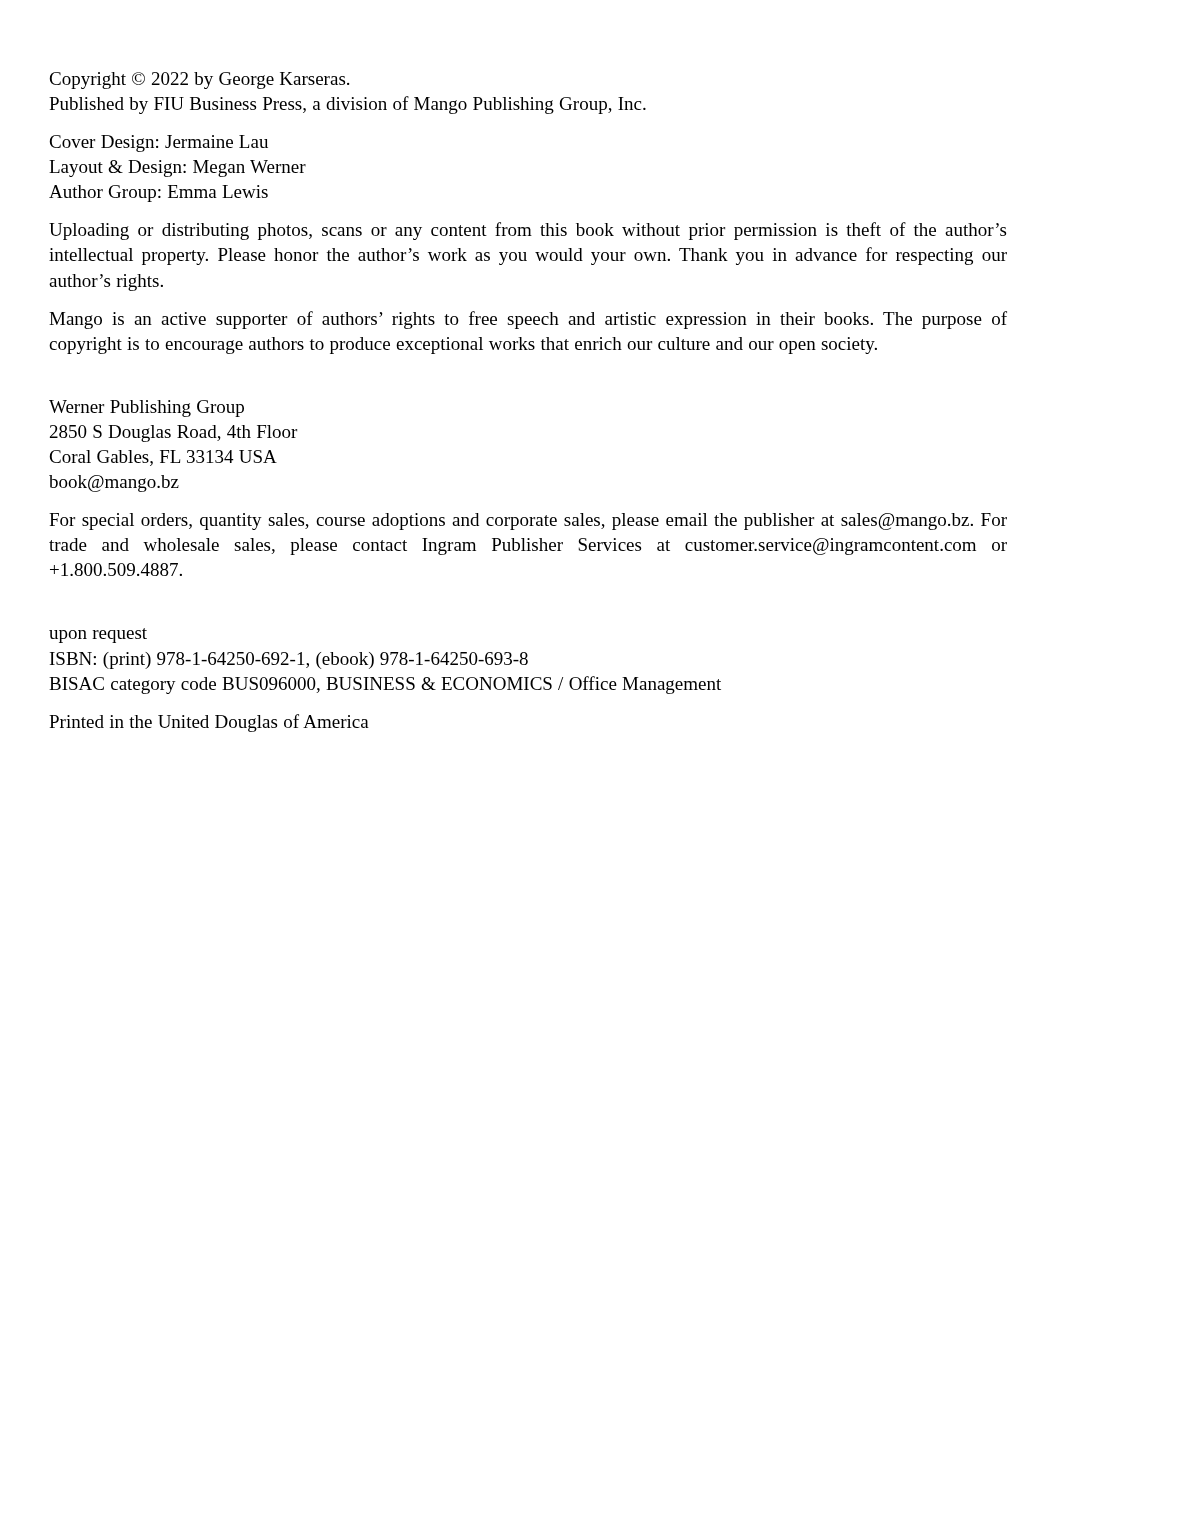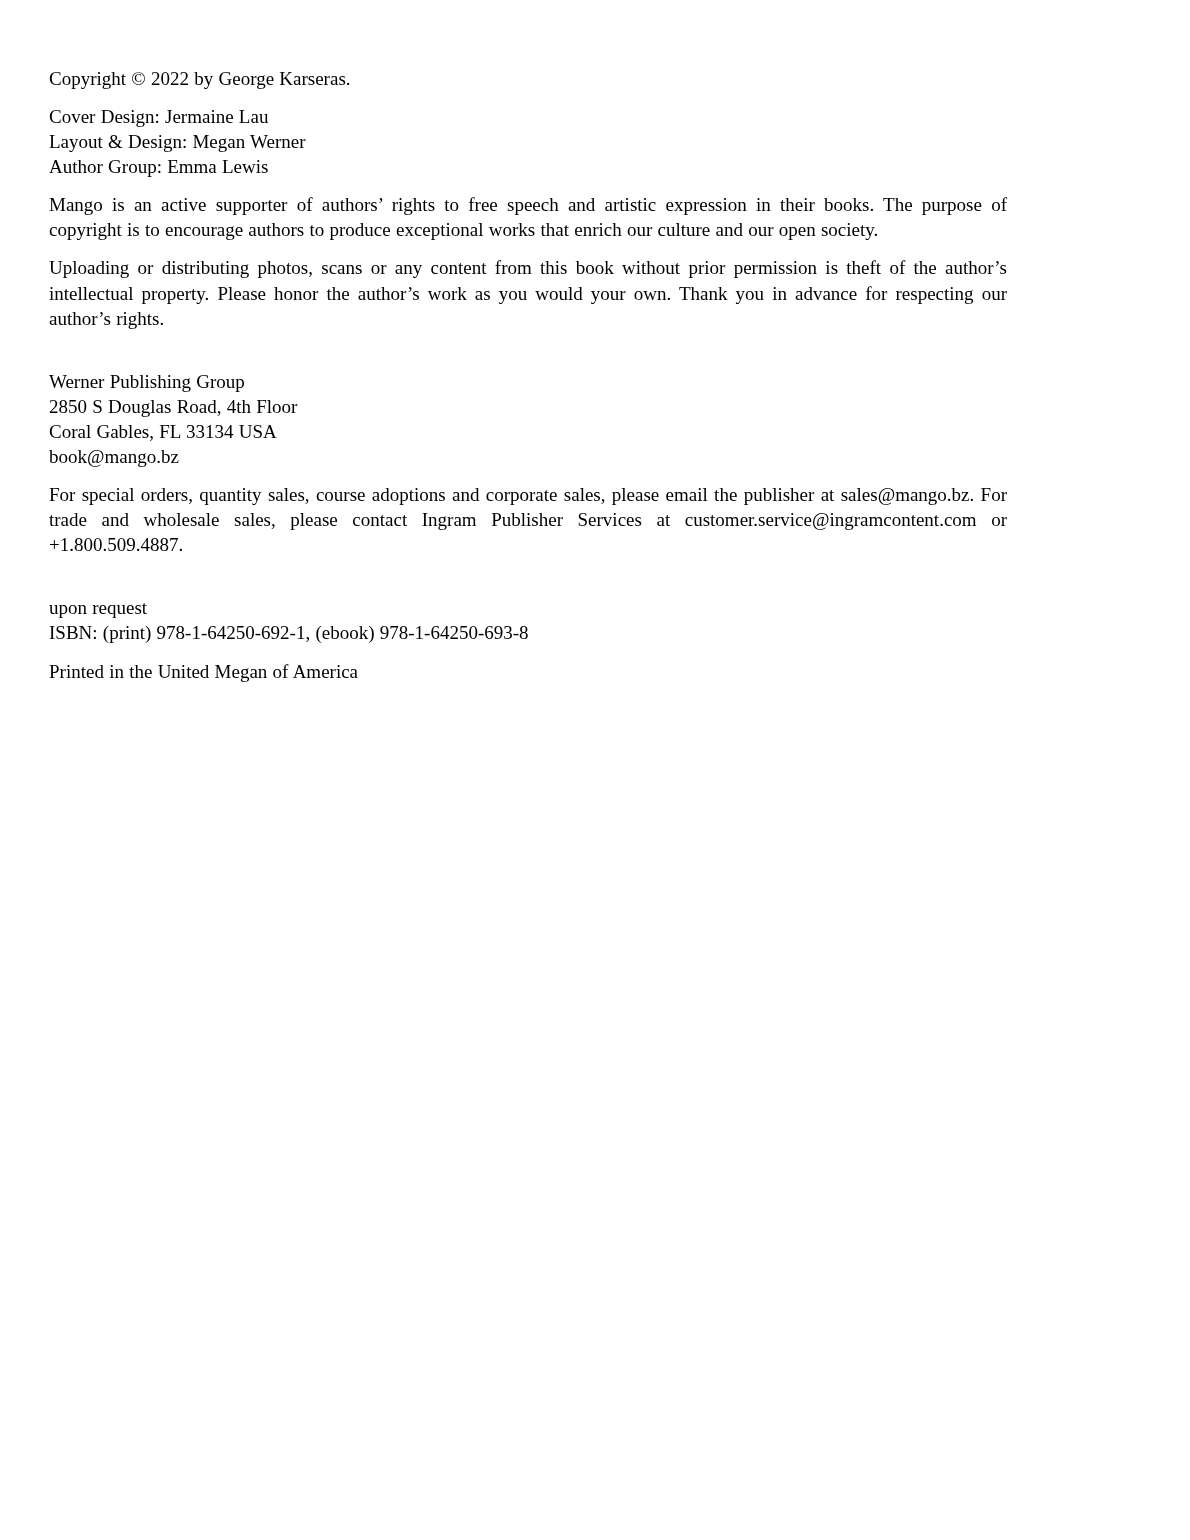--- a/index.html
+++ b/index.html
@@ -39,23 +39,23 @@
     right: 0;
     bottom: 0;
     height: 11px;
   }
 </style>
 </head>
 <body>
 
 <div class="page">
   <div class="doc" id="doc">
-      <p><span>Copyright © 2022 by George Karseras.</span><br></p>
+      <p><span>Copyright © 2022 by George Karseras.</span><br><span>Published by FIU Business Press, a division of Mango Publishing Group, Inc.</span></p>
       <p><span>Cover Design: Jermaine Lau</span><br><span>Layout &amp; Design: Megan Werner</span><br><span>Author Group: Emma Lewis</span></p>
+      <p class="justify"><span>Uploading or distributing photos, scans or any content from this book without prior permission is theft of the author’s intellectual property. Please honor the author’s work as you would your own. Thank you in advance for respecting our author’s rights.</span></p>
       <p class="justify"><span>Mango is an active supporter of authors’ rights to free speech and artistic expression in their books. The purpose of copyright is to encourage authors to produce exceptional works that enrich our culture and our open society.</span></p>
-      <p class="justify"><span>Uploading or distributing photos, scans or any content from this book without prior permission is theft of the author’s intellectual property. Please honor the author’s work as you would your own. Thank you in advance for respecting our author’s rights.</span></p>
       <p><br><span>Werner Publishing Group</span><br><span>2850 S Douglas Road, 4th Floor</span><br><span>Coral Gables, FL 33134 USA</span><br><span>book@mango.bz</span></p>
       <p class="justify"><span>For special orders, quantity sales, course adoptions and corporate sales, please email the publisher at sales@mango.bz. For trade and wholesale sales, please contact Ingram Publisher Services at customer.service@ingramcontent.com or +1.800.509.4887.</span></p>
-      <p><br><span>upon request</span><br><span>ISBN: (print) 978-1-64250-692-1, (ebook) 978-1-64250-693-8</span><br></p>
-      <p><span>Printed in the United Megan of America</span></p>
+      <p><br><span>upon request</span><br><span>ISBN: (print) 978-1-64250-692-1, (ebook) 978-1-64250-693-8</span><br><span>BISAC category code BUS096000, BUSINESS &amp; ECONOMICS / Office Management</span></p>
+      <p><span>Printed in the United Douglas of America</span></p>
     </div>
   <div class="bottom-bar" id="bottom-bar" style="background: rgb(68, 114, 196);"></div>
 </div>
 
 </body></html>

